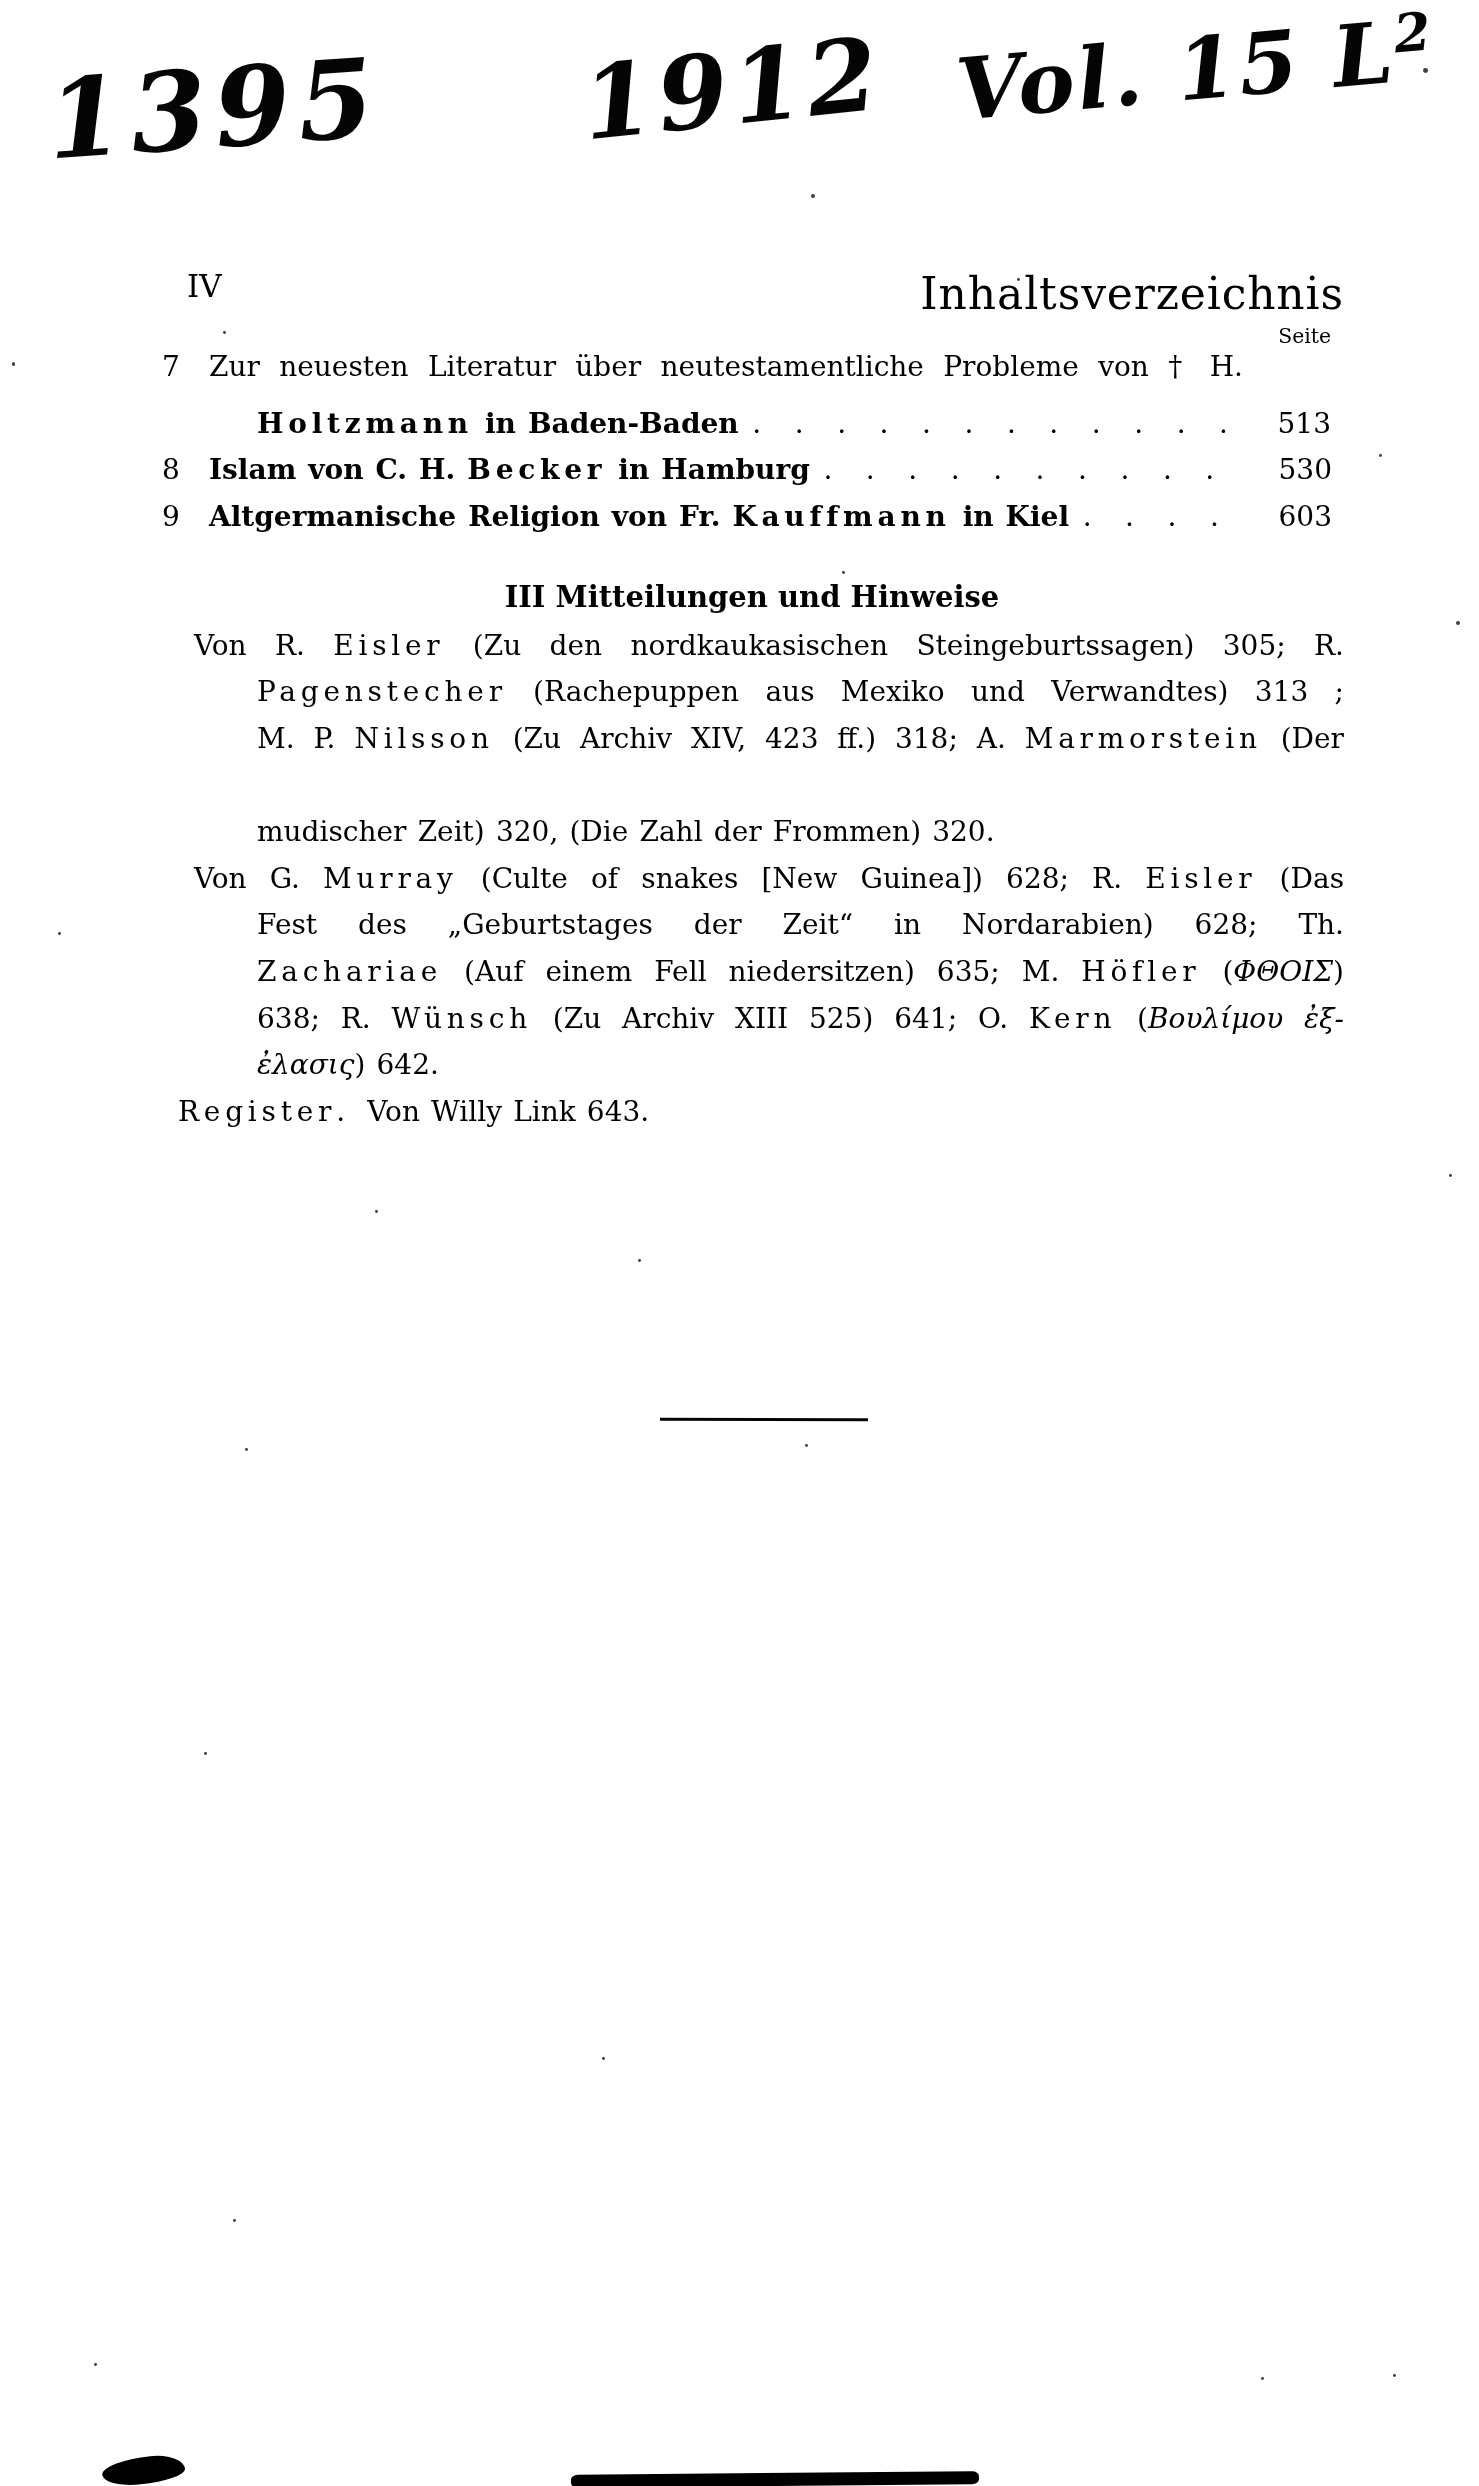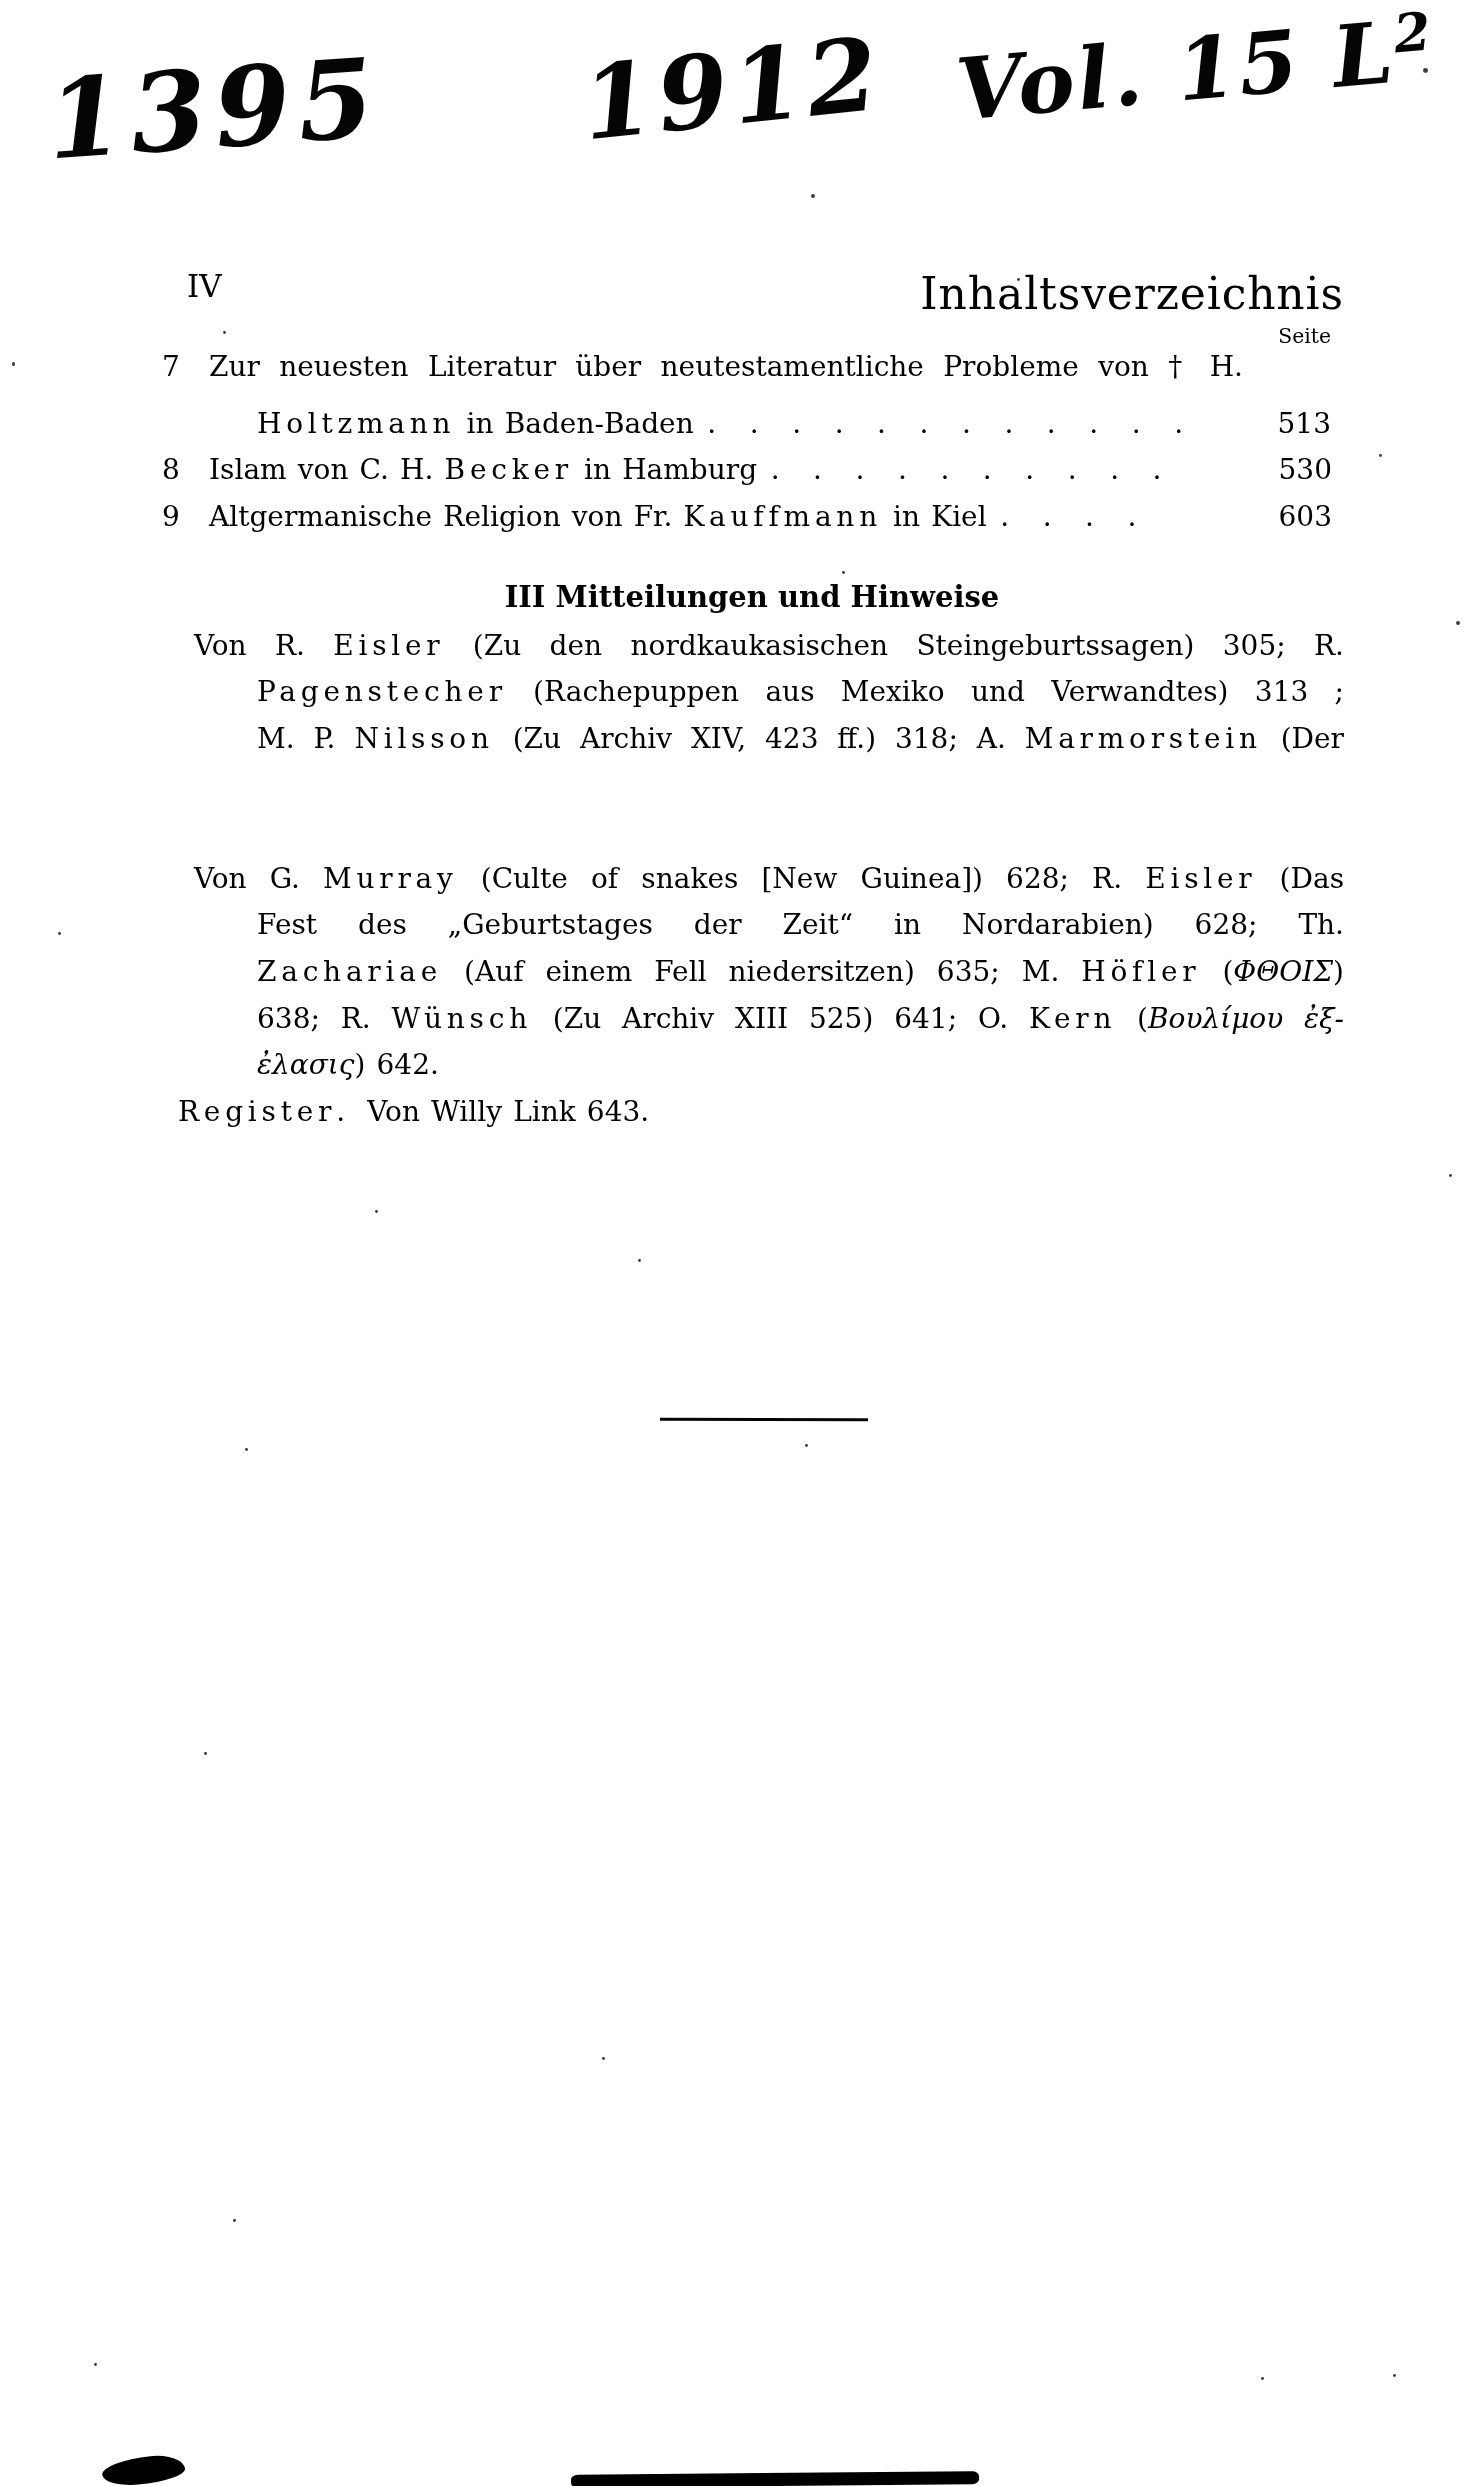--- a/index.html
+++ b/index.html
@@ -22,21 +22,21 @@
   .title  { text-align:right; font-size:44px; letter-spacing:0.02em; }
   .seite  { top:324px; left:970px; width:201px; text-align:right; font-size:20.4px; }
 
   
   .entry  { left:0; width:1184px; }
   .num    { position:absolute; left:1.9px; top:0; font-size:28px; line-height:39px; }
   .e7l1   { margin-left:49px; width:1034px; }
   .row    { display:flex; align-items:baseline; }
   .r7     { margin-left:97px; width:1074px; }
   .r89    { margin-left:49px;  width:1123px;align-items:center; }
-  .rtext  { flex:none; white-space:nowrap; }
+  .rtext  { flex:none; white-space:nowrap;font-weight:bold; }
   .dots   { flex:1 1 auto; overflow:hidden; white-space:nowrap; letter-spacing:0.40em; padding-left:13.6px; }
   .pgn    { flex:none; width:70px; text-align:right; }
 
   
   .heading { top:580px; left:0; width:1184px; text-align:center; font-weight:bold; font-size:29px; }
   .hang { margin-left:34px;  width:1150px; }
   .cont { margin-left:97px; width:1087px; }
   .hang-s { margin-left:18px; }
   .cont-s { margin-left:97px; }
 
@@ -98,20 +98,21 @@
       <span class="dots">. . . .</span>
       <span class="pgn">603</span>
     </div>
   </div>
 
   <div class="abs heading">III Mitteilungen und Hinweise</div>
 
   <div class="abs line just hang" style="top:626px"><span class="seg-n">Von R. </span><span class="seg-sp">Eisler</span><span class="seg-n"> (Zu den nordkaukasischen Steingeburtssagen) 305; R.</span></div>
   <div class="abs line just cont" style="top:672px"><span class="seg-sp">Pagenstecher</span><span class="seg-n"> (Rachepuppen aus Mexiko und Verwandtes) 313 ;</span></div>
   <div class="abs line just cont" style="top:719px"><span class="seg-n">M. P. </span><span class="seg-sp">Nilsson</span><span class="seg-n"> (Zu Archiv XIV, 423 ff.) 318; A. </span><span class="seg-sp">Marmorstein</span><span class="seg-n"> (Der</span></div>
+  <div class="abs line cont-s" style="top:812px"><span class="seg-n">mudischer Zeit) 320, (Die Zahl der Frommen) 320.</span></div>
 
   <div class="abs line just hang" style="top:859px"><span class="seg-n">Von G. </span><span class="seg-sp">Murray</span><span class="seg-n"> (Culte of snakes [New Guinea]) 628; R. </span><span class="seg-sp">Eisler</span><span class="seg-n"> (Das</span></div>
   <div class="abs line just cont" style="top:905px"><span class="seg-n">Fest des „Geburtstages der Zeit“ in Nordarabien) 628; Th.</span></div>
   <div class="abs line just cont" style="top:952px"><span class="seg-sp">Zachariae</span><span class="seg-n"> (Auf einem Fell niedersitzen) 635; M. </span><span class="seg-sp">Höfler</span><span class="seg-n"> (</span><span class="seg-it">ΦΘΟΙΣ</span><span class="seg-n">)</span></div>
   <div class="abs line just cont" style="top:999px"><span class="seg-n">638; R. </span><span class="seg-sp">Wünsch</span><span class="seg-n"> (Zu Archiv XIII 525) 641; O. </span><span class="seg-sp">Kern</span><span class="seg-n"> (</span><span class="seg-it">Βουλίμου ἐξ-</span></div>
   <div class="abs line cont-s" style="top:1045px"><span class="seg-it">ἐλασις</span><span class="seg-n">) 642.</span></div>
 
   <div class="abs line hang-s" style="top:1092px"><span class="seg-sp">Register</span><span class="seg-n">.&nbsp; Von Willy Link 643.</span></div>
 
   <div class="abs rule"></div>

